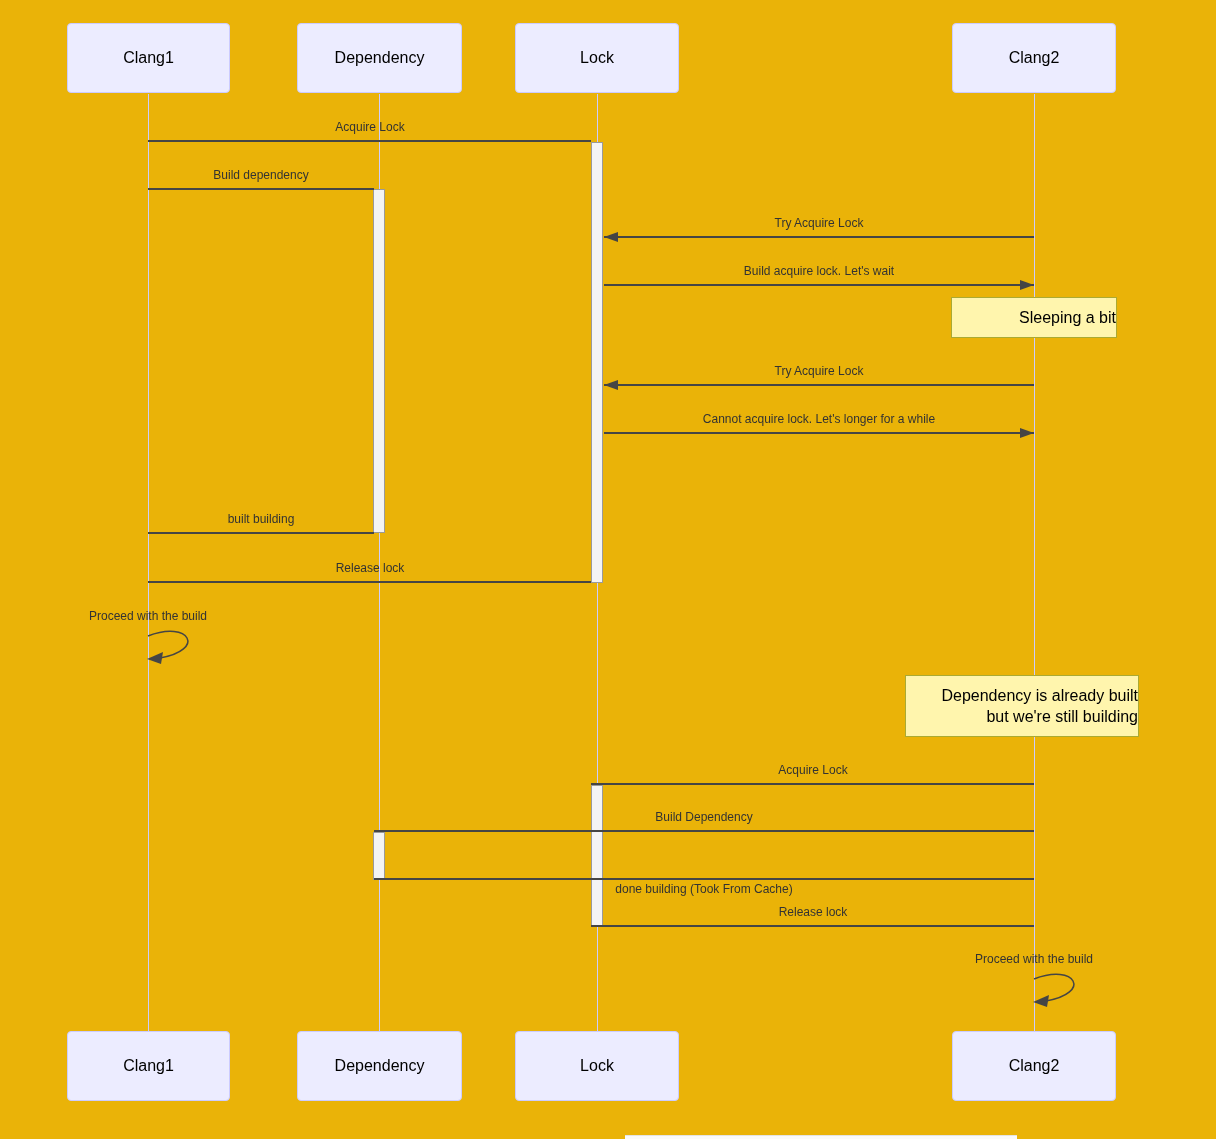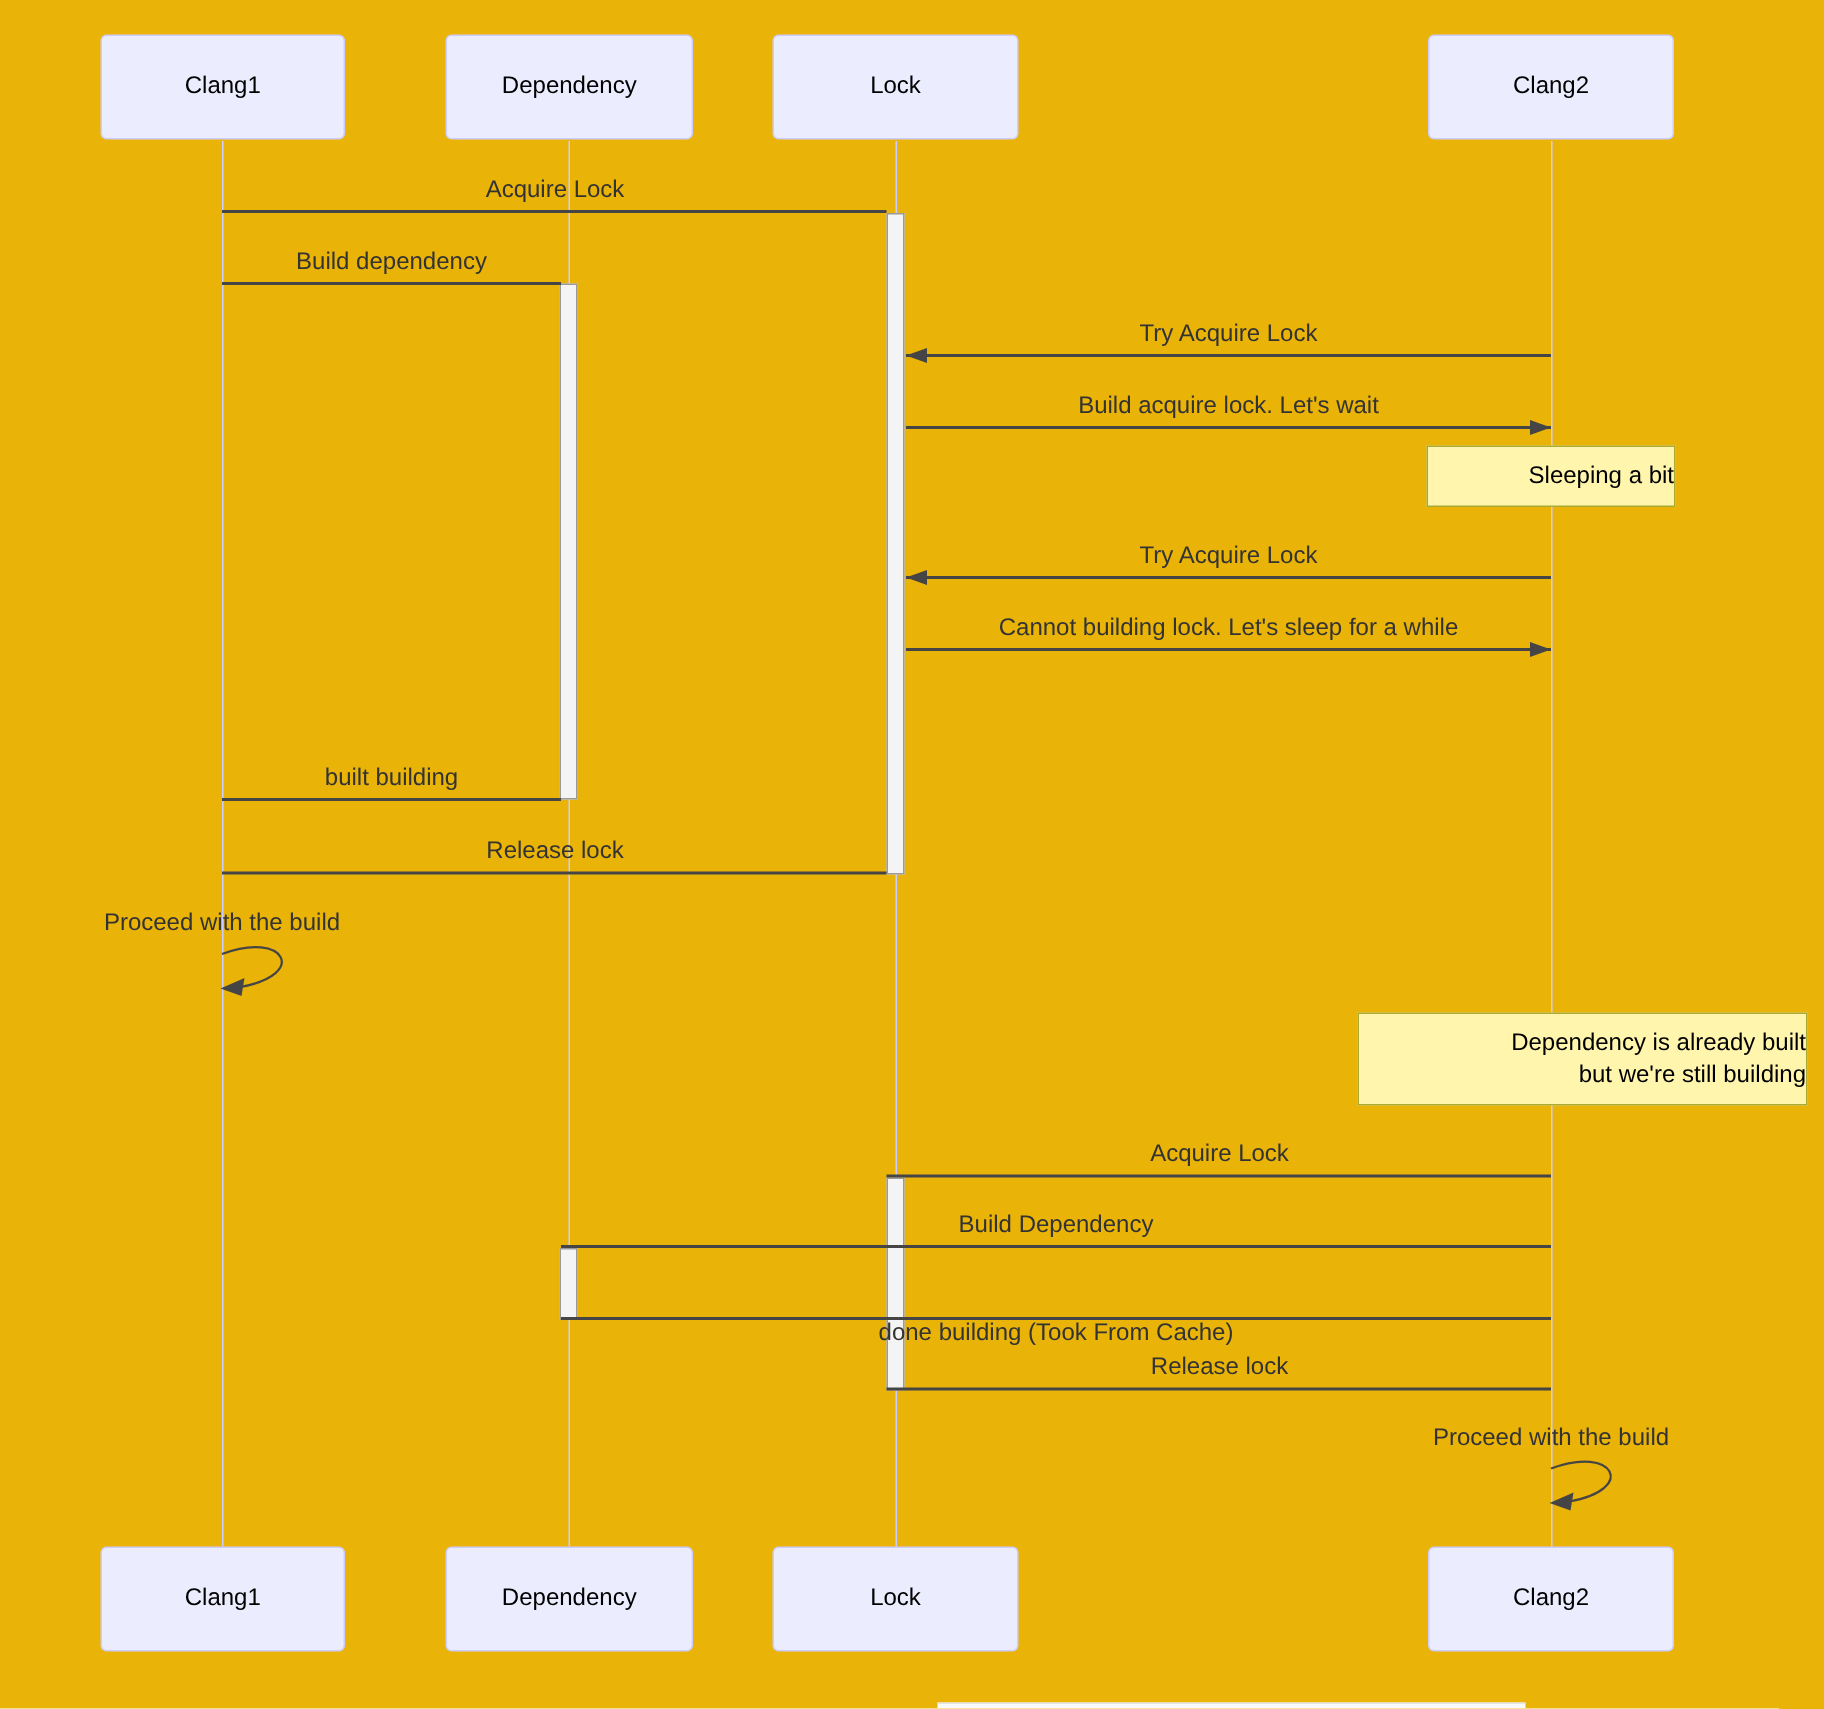--- a/index.html
+++ b/index.html
@@ -14,21 +14,21 @@
   .actor{
     position:absolute; height:70px; background:var(--actor-fill); border:1px solid var(--actor-border);
     border-radius:4px; display:flex; align-items:center; justify-content:center;
     font-size:16px; color:#000000; box-sizing:border-box;
   }
   .lifeline{ position:absolute; top:94px; height:937px; width:1px; background:var(--lifeline); }
   .activation{ position:absolute; width:12px; background:var(--act-fill); border:1px solid var(--act-border); box-sizing:border-box; }
   .msg-line{ position:absolute; height:1.5px; background:var(--line); }
   .msg-label{
     position:absolute; transform:translateX(-50%); white-space:nowrap;
-    font-size:16px; color:var(--text); line-height:18px;
+    font-size:12px; color:var(--text); line-height:18px;
   }
   .arrow-left{
     position:absolute; width:0; height:0;
     border-top:5px solid transparent; border-bottom:5px solid transparent; border-right:14px solid var(--line);
   }
   .arrow-right{
     position:absolute; width:0; height:0;
     border-top:5px solid transparent; border-bottom:5px solid transparent; border-left:14px solid var(--line);
   }
   .note{
@@ -100,38 +100,38 @@
   <div class="arrow-right" style="left:1020px; top:280px;"></div>
 
   <div class="note" style="left:951px; top:297px; width:166px; height:41px;">
     <span>Sleeping a bit</span>
   </div>
 
   <div class="msg-label" style="left:819px; top:362px;">Try Acquire Lock</div>
   <div class="msg-line" style="left:604px; top:384px; width:430px;"></div>
   <div class="arrow-left" style="left:604px; top:380px;"></div>
 
-  <div class="msg-label" style="left:819px; top:410px;">Cannot building lock. Let's sleep for a while</div>
+  <div class="msg-label" style="left:819px; top:410px;">Cannot acquire lock. Let's longer for a while</div>
   <div class="msg-line" style="left:604px; top:432px; width:430px;"></div>
   <div class="arrow-right" style="left:1020px; top:428px;"></div>
 
 
   <div class="msg-label" style="left:261px; top:510px;">built building</div>
   <div class="msg-line" style="left:148px; top:532px; width:226px;"></div>
 
   <div class="msg-label" style="left:370px; top:559px;">Release lock</div>
   <div class="msg-line" style="left:148px; top:581px; width:443px;"></div>
 
   <div class="msg-label" style="left:148px; top:607px;">Proceed with the build</div>
   <svg class="selfloop" style="left:146px; top:628px;" width="64" height="40" viewBox="0 0 64 40">
     <path d="M2,8 C44,-8 60,22 14,30"></path>
     <polygon points="1,31 17,24 15,36"></polygon>
   </svg>
 
-  <div class="note" style="left:905px; top:675px; width:300px; height:62px;">
+  <div class="note" style="left:905px; top:675px; width:234px; height:62px;">
     <span>Dependency is already built</span>
     <span>but we're still building</span>
   </div>
 
   <div class="msg-label" style="left:813px; top:761px;">Acquire Lock</div>
   <div class="msg-line" style="left:591px; top:783px; width:443px;"></div>
 
   <div class="msg-label" style="left:704px; top:808px;">Build Dependency</div>
   <div class="msg-line" style="left:374px; top:830px; width:660px;"></div>
 

